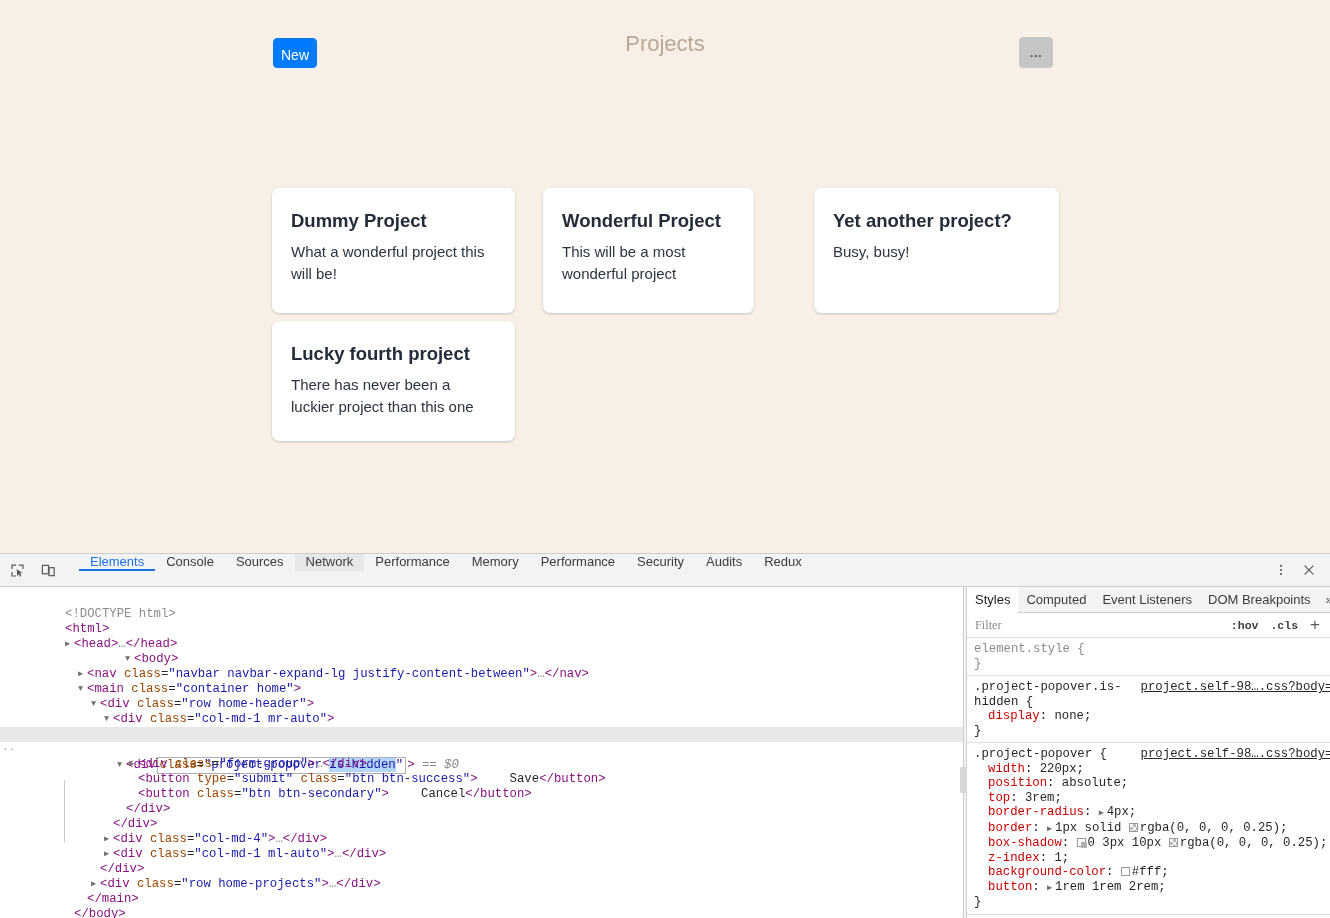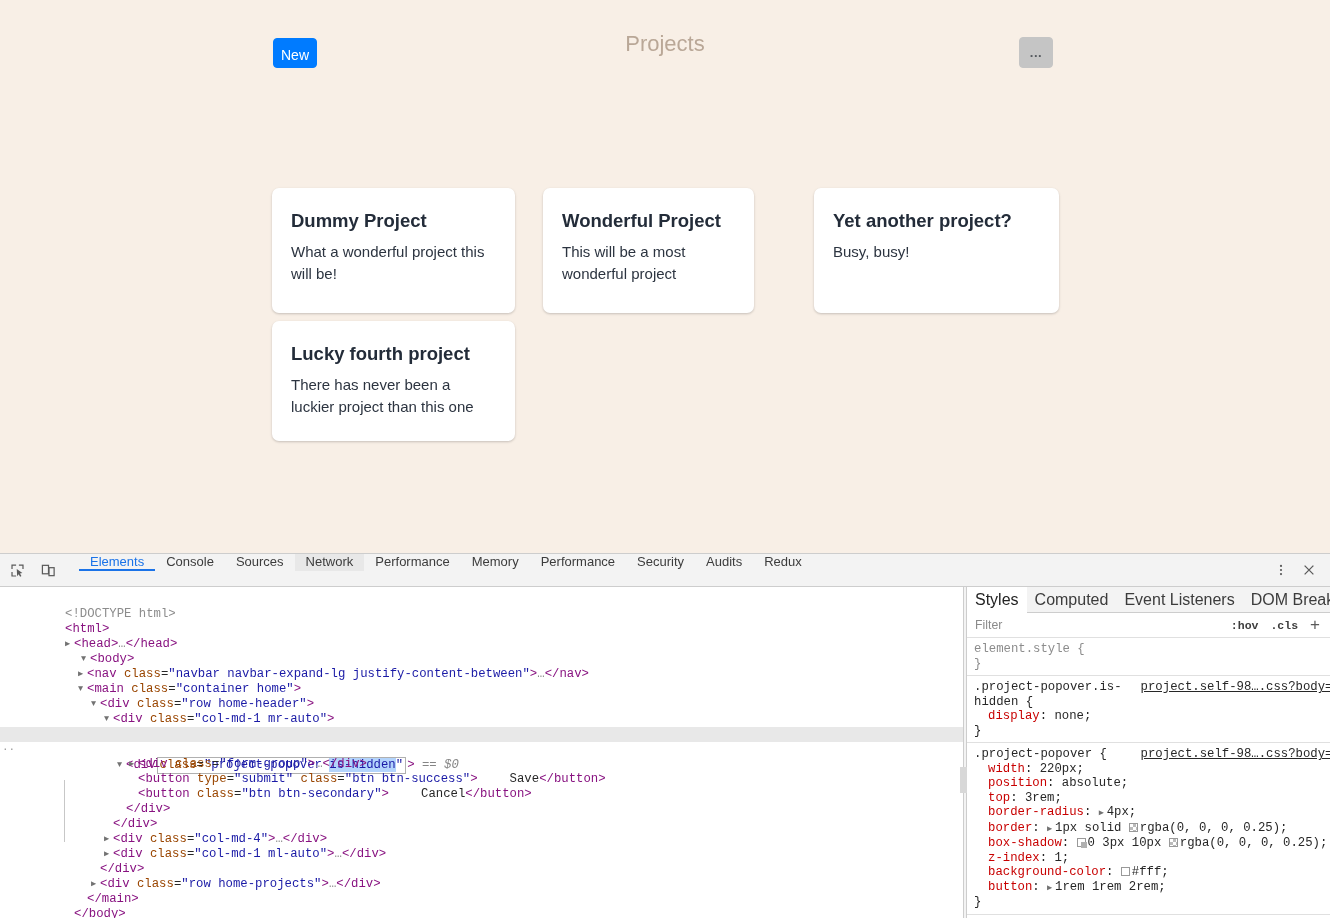--- a/index.html
+++ b/index.html
@@ -258,21 +258,21 @@
   .styles-tabs {
     display: flex;
     align-items: stretch;
     height: 26px;
     background: #f3f3f3;
     border-bottom: 1px solid #cdcdcd;
   }
   .st-tab {
     display: flex; align-items: center;
     padding: 0 8px;
-    font-size: 16px;
+    font-size: 13px;
     color: #3c3c3c;
     cursor: pointer;
     white-space: nowrap;
   }
   .st-tab.active {
     background: #ffffff;
     border-bottom: 1px solid #ffffff;
     margin-bottom: -1px;
     color: #222;
   }
@@ -288,21 +288,21 @@
     align-items: center;
     height: 25px;
     border-bottom: 1px solid #e0e0e0;
     padding: 0 6px;
     background: #ffffff;
   }
   .filter-input {
     flex: 1;
     border: none;
     outline: none;
-    font-family: Liberation Sans, sans-serif;
+    font-family: Liberation Serif, serif;
     font-size: 12.3px;
     color: #5f6368;
     background: transparent;
   }
   .filter-input::placeholder { color: #8b8b8b; }
   .filter-btn {
     font-family: "Liberation Mono", monospace;
     font-size: 11.5px;
     font-weight: 700;
     color: #3c3c3c;
@@ -481,21 +481,21 @@
       </div>
 
       <div class="dom-line" style="padding-left:6px;">
         <span class="tag">&lt;html&gt;</span>
       </div>
 
       <div class="dom-line" style="padding-left:6px;">
         <span class="tri">▶</span><span class="tag">&lt;head&gt;</span><span class="comment">…</span><span class="tag">&lt;/head&gt;</span>
       </div>
 
-      <div class="dom-line" style="padding-left:22px;">
+      <div class="dom-line" style="padding-left:22px;margin-left:44px;">
         <span class="tri">▼</span><span class="tag">&lt;body&gt;</span>
       </div>
 
       <div class="dom-line" style="padding-left:19px;">
         <span class="tri">▶</span><span class="tag">&lt;nav</span> <span class="attr-name">class</span><span class="punct">=</span><span class="attr-val">"navbar navbar-expand-lg justify-content-between"</span><span class="tag">&gt;</span><span class="comment">…</span><span class="tag">&lt;/nav&gt;</span>
       </div>
 
       <div class="dom-line" style="padding-left:19px;">
         <span class="tri">▼</span><span class="tag">&lt;main</span> <span class="attr-name">class</span><span class="punct">=</span><span class="attr-val">"container home"</span><span class="tag">&gt;</span>
       </div>

